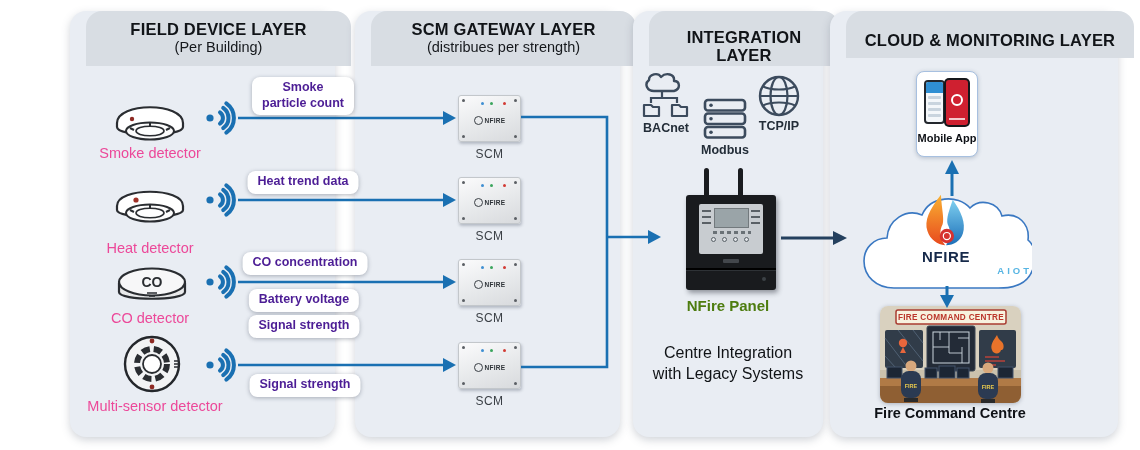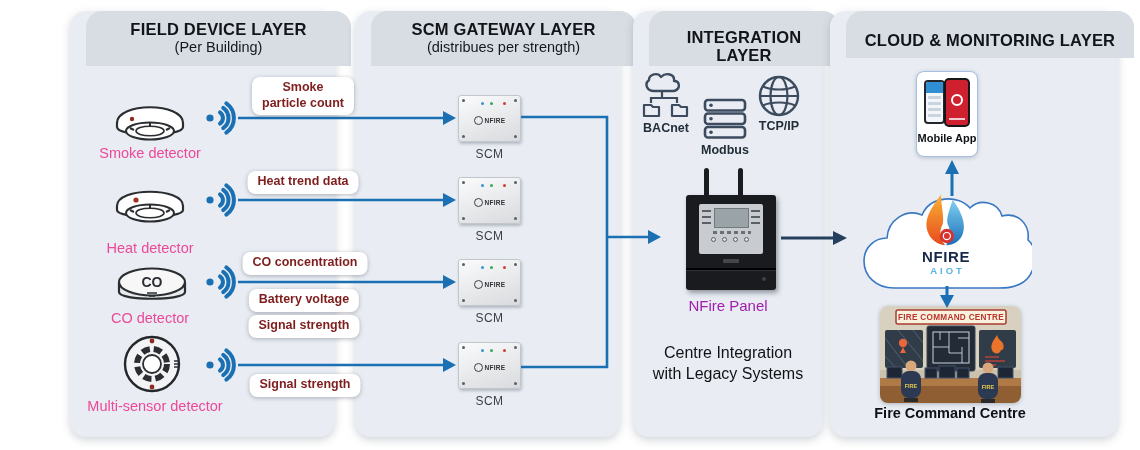--- a/index.html
+++ b/index.html
@@ -22,21 +22,21 @@
   #panel-field .panel-header, #panel-gateway .panel-header { height:55px; }
   #panel-integration .panel-header { height:55px; }
   #panel-cloud .panel-header { height:47px; padding-top:20px; }
 
   
   .device-icon { position:absolute; }
   .device-name { position:absolute; width:180px; text-align:center; font-size:14.5px; color:#ec4899; }
 
   
   .pill { position:absolute; transform:translateX(-50%); background:#ffffff; border-radius:8px;
-          padding:3px 10px 4px; font-size:12.5px; font-weight:600; color:#7f1d1d; text-align:center;
+          padding:3px 10px 4px; font-size:12.5px; font-weight:600; color:#4c1d95; text-align:center;
           line-height:1.25; box-shadow:0 1px 4px rgba(40,50,70,.35); z-index:6; white-space:nowrap; }
   .pill.wrap { white-space:normal; width:102px; }
 
   
   .scm-box { position:absolute; left:458px; width:63px; height:47px; border-radius:3px;
              background:linear-gradient(160deg,#fbfbfc 0%, #e7e9eb 55%, #d8dadd 100%);
              border:1px solid #c3c7cb; box-shadow:1px 2px 3px rgba(60,70,90,.3); z-index:4; }
   .screw { position:absolute; width:3px; height:3px; border-radius:50%; background:#5b5f64; }
   .screw.tl{left:3px;top:3px} .screw.tr{right:3px;top:3px} .screw.bl{left:3px;bottom:3px} .screw.br{right:3px;bottom:3px}
   .led { position:absolute; top:6px; width:3px; height:3px; border-radius:50%; }
@@ -59,42 +59,42 @@
   .nmk { position:absolute; width:9px; height:2px; background:#5a6065; left:3px; }
   .nmk.m1{top:6px} .nmk.m2{top:12px} .nmk.m3{top:18px}
   .nmk.right{left:auto; right:3px;}
   .nbtn { position:absolute; top:33px; width:5px; height:5px; border:1px solid #596067; border-radius:50%; background:#dfe2e5; }
   .nrow { position:absolute; top:27px; left:14px; width:38px; height:3px;
           background:repeating-linear-gradient(90deg,#6a7176 0 4px, transparent 4px 7px); }
   .nlogo { position:absolute; left:37px; top:64px; width:16px; height:4px; background:#43474c; border-radius:1px; }
   .ndivider { position:absolute; left:0; top:73px; width:100%; height:2px; background:#000; box-shadow:0 1px 0 #2e3236; }
   .ndot { position:absolute; right:10px; top:82px; width:4px; height:4px; background:#3c4146; border-radius:50%; }
   .npanel-label { position:absolute; left:633px; width:190px; top:297px; text-align:center;
-                  font-size:15px; font-weight:normal; color:#a21caf; }
+                  font-size:15px; font-weight:bold; color:#4d7c0f; }
   .note { position:absolute; left:633px; width:190px; top:343px; text-align:center;
           font-size:16px; font-weight:500; color:#101316; line-height:1.3; }
 
   
   .mobile-card { position:absolute; left:916px; top:71px; width:62px; height:86px; background:#fff;
                  border:1px solid #a7c0e0; border-radius:8px; box-shadow:0 1px 4px rgba(60,80,110,.3); z-index:4; }
   .phone { position:absolute; border-radius:4px; }
   .phone-left { left:7px; top:8px; width:21px; height:44px; background:#23272d; padding:2px; z-index:1; }
   .phone-left .scr { width:100%; height:100%; background:#f4f7fa; border-radius:2px; overflow:hidden; }
   .phone-left .ph-head { height:11px; background:#2f8fd3; }
   .phone-left .ph-line { height:3px; margin:3px 2px 0; background:#c9d4de; border-radius:1px; }
   .phone-right { left:27px; top:6px; width:26px; height:49px; background:#15171b; padding:2px; z-index:2; border-radius:5px; }
   .phone-right .scr { width:100%; height:100%; background:#cf2030; border-radius:3px; position:relative; }
   .phone-right .ring { position:absolute; left:5px; top:14px; width:12px; height:12px; border:2.5px solid #fff; border-radius:50%; }
   .phone-right .rline { position:absolute; left:3px; bottom:5px; width:16px; height:2px; background:rgba(255,255,255,.75); }
   .mobile-label { position:absolute; left:0; width:100%; top:60px; text-align:center; font-size:11px; font-weight:bold; color:#0e1116; }
 
   .cloud-wrap { position:absolute; left:860px; top:184px; width:172px; height:112px; z-index:4; }
   .cloud-brand { position:absolute; left:0; width:100%; top:64px; text-align:center;
                  font-size:15px; font-weight:bold; color:#16294a; letter-spacing:.6px; }
-  .cloud-brand-sub { position:absolute; left:0; width:100%; top:81px; text-align:center;
+  .cloud-brand-sub { position:absolute; left:0; width:100%; top:81px; text-align:right;
                      font-size:9.5px; font-weight:bold; color:#57b5e3; letter-spacing:3px; text-indent:3px; }
 
   .fcc-wrap { position:absolute; left:880px; top:306px; width:141px; height:97px; border-radius:8px;
               overflow:hidden; box-shadow:0 1px 4px rgba(60,70,90,.35); z-index:4; }
   .fcc-label { position:absolute; left:810px; width:280px; top:405px; text-align:center;
                font-size:14.5px; font-weight:bold; color:#0e1116; }
 
   .overlay { position:absolute; left:0; top:0; z-index:5; pointer-events:none; }
 </style>
 </head>

